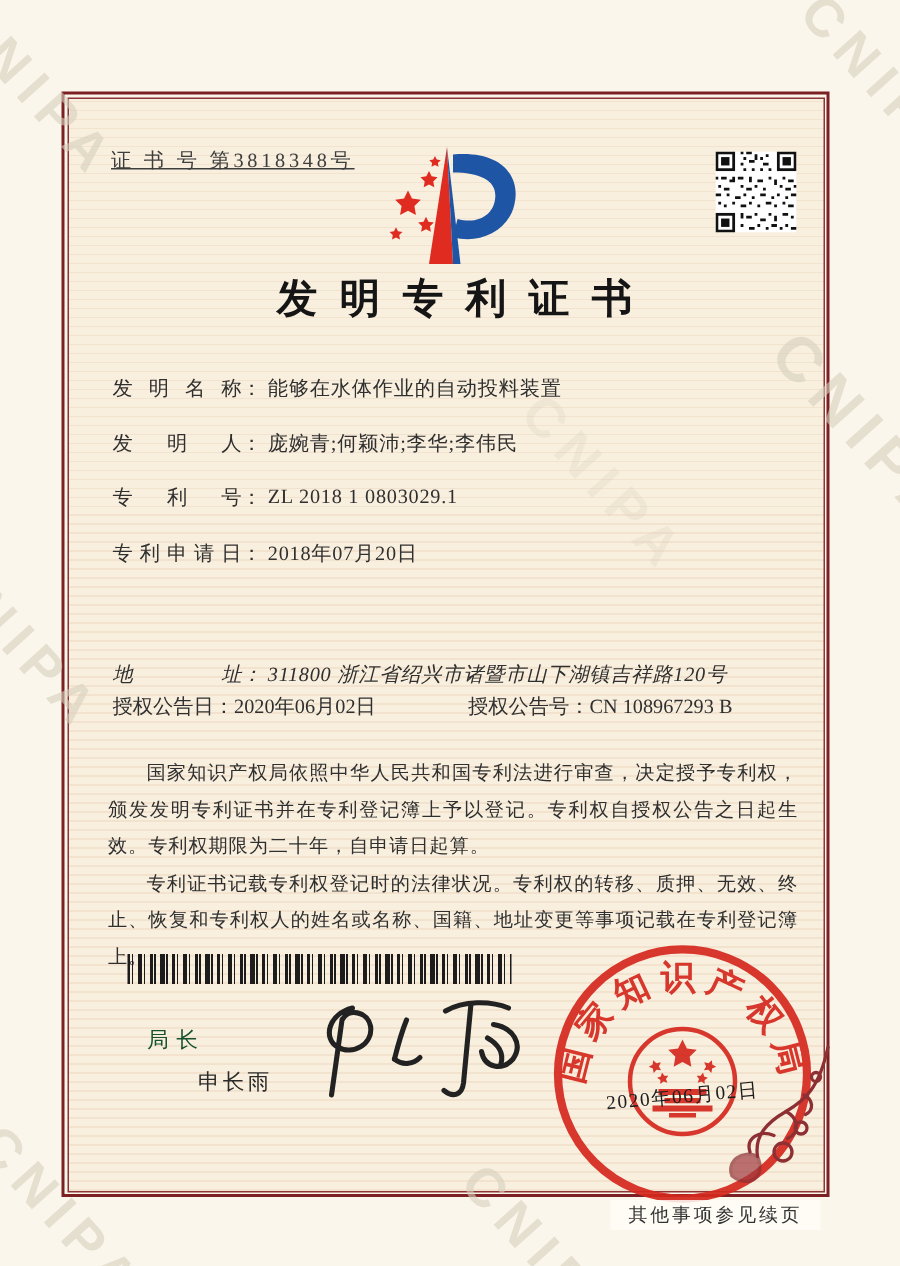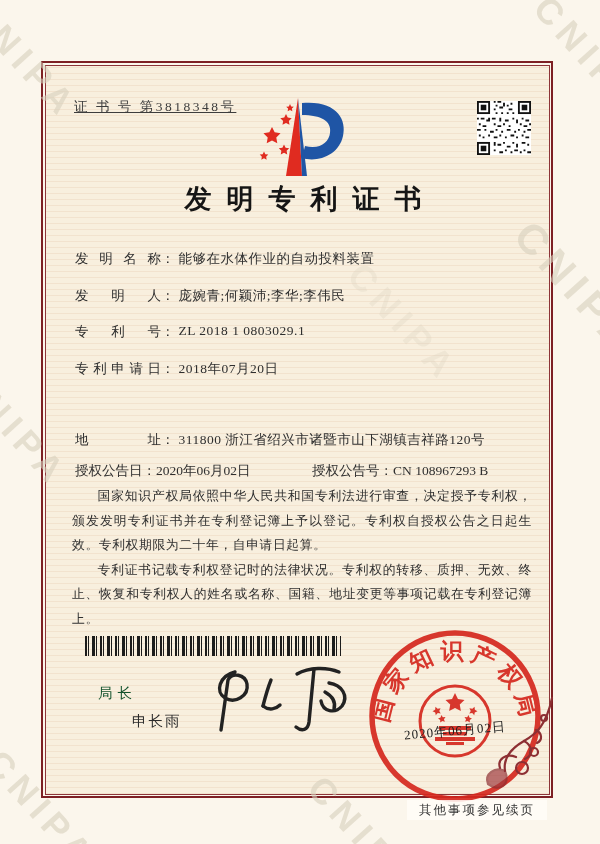--- a/index.html
+++ b/index.html
@@ -44,21 +44,21 @@
   .field-row { left:75px; font-size:13.5px; color:#2f2f2f; white-space:nowrap; }
   .flabel {
     display:inline-block; width:86px; text-align:justify; text-align-last:justify;
     vertical-align:top;
   }
   .colon { display:inline-block; vertical-align:top; }
   .fvalue { display:inline-block; margin-left:4px; letter-spacing:.5px; vertical-align:top; }
   .grant-row { left:75px; top:462px; font-size:13.5px; color:#2f2f2f; white-space:nowrap; }
   .grant-b { position:absolute; left:237px; top:0; white-space:nowrap; }
   .paras {
-    left:72px; top:484px; width:460px; font-size:12.8px; color:#2f2f2f;
+    left:72px; top:503px; width:460px; font-size:12.8px; color:#2f2f2f;
     line-height:1.92; letter-spacing:.6px; text-align:justify;
   }
   .paras p { text-indent:2em; }
   .barcode {
     left:85px; top:636px; width:256px; height:20px;
     background:repeating-linear-gradient(90deg,
       #1c1c1c 0 2px, transparent 2px 3px,
       #1c1c1c 3px 4px, transparent 4px 7px,
       #1c1c1c 7px 10px, transparent 10px 11px,
       #1c1c1c 11px 12px, transparent 12px 15px);
@@ -146,21 +146,21 @@
     <div class="abs title">发明专利证书</div>
     <div class="abs field-row" style="top:287px;">
       <span class="flabel">发明人</span><span class="colon">：</span><span class="fvalue">庞婉青;何颖沛;李华;李伟民</span>
     </div>
     <div class="abs field-row" style="top:323px;">
       <span class="flabel">专利号</span><span class="colon">：</span><span class="fvalue">ZL 2018 1 0803029.1</span>
     </div>
     <div class="abs field-row" style="top:360px;">
       <span class="flabel">专利申请日</span><span class="colon">：</span><span class="fvalue">2018年07月20日</span>
     </div>
-    <div class="abs field-row" style="top:431px;">
+    <div class="abs field-row" style="top:441px;font-style:italic;">
       <span class="flabel">地址</span><span class="colon">：</span><span class="fvalue">311800 浙江省绍兴市诸暨市山下湖镇吉祥路120号</span>
     </div>
 
     <div class="abs grant-row">
       <span>授权公告日</span><span>：</span><span>2020年06月02日</span>
       <span class="grant-b">
         <span>授权公告号</span><span>：</span><span>CN 108967293 B</span>
       </span>
     </div>
 

